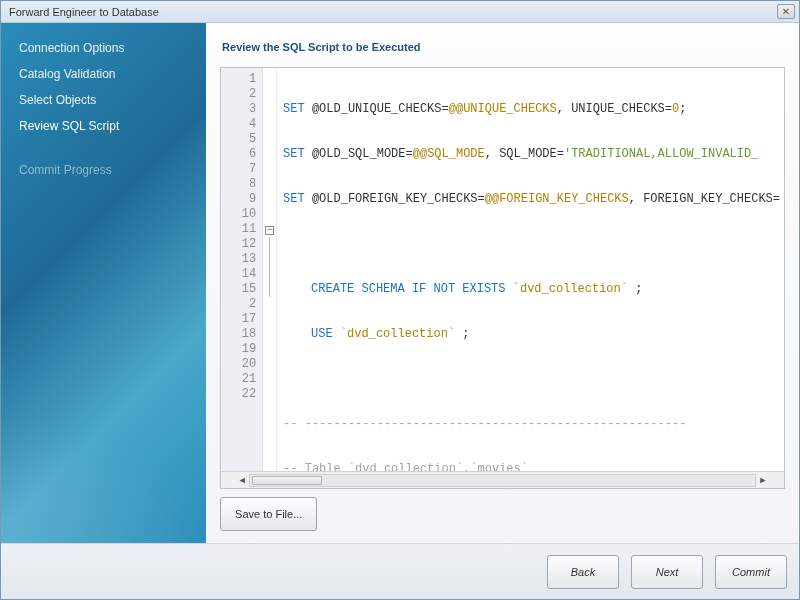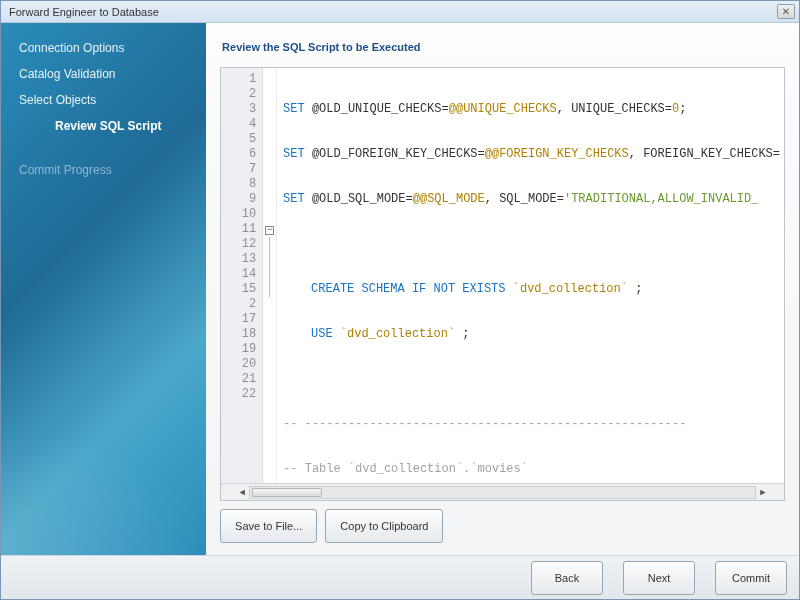--- a/index.html
+++ b/index.html
@@ -5,21 +5,21 @@
     * { margin: 0; padding: 0; box-sizing: border-box; }
     body { font-family: Tahoma, "Segoe UI", sans-serif; font-size: 11px; background: #e8e8e8; }
     .window { width: 800px; height: 600px; border: 1px solid #7a98b5; display: flex; flex-direction: column; }
     .titlebar { height: 22px; background: linear-gradient(to bottom, #e6eef7 0%, #d4e2f0 100%); border-bottom: 1px solid #b5c8dc; display: flex; align-items: center; padding: 0 4px; }
     .titlebar-text { flex: 1; color: #333; padding-left: 4px; font-size: 11px; }
     .titlebar-close { width: 18px; height: 15px; background: linear-gradient(to bottom, #f0f0f0, #d8d8d8); border: 1px solid #8a9fb5; border-radius: 2px; display: flex; align-items: center; justify-content: center; font-size: 10px; color: #555; cursor: pointer; }
     .body-area { flex: 1; display: flex; background: #fff; overflow: hidden; }
     .sidebar { width: 212px; background: linear-gradient(135deg, #2a8cba 0%, #1f6a95 40%, #4aa8ca 70%, #2a8cba 100%); position: relative; padding-top: 12px; overflow: hidden; }
     .sidebar::before { content: ""; position: absolute; bottom: -40px; left: -20px; width: 300px; height: 200px; background: radial-gradient(ellipse at bottom left, rgba(255,255,255,0.15) 0%, transparent 60%); pointer-events: none; }
     .sidebar-item { padding: 6px 18px; color: #e8f2f9; font-size: 12px; cursor: pointer; }
-    .sidebar-item.active { font-weight: bold; color: #fff; margin-left: 36px; }
+    .sidebar-item.active { font-weight: normal; color: #fff; }
     .sidebar-item.disabled { color: #8fb8d0; margin-top: 18px; }
     .main { flex: 1; display: flex; flex-direction: column; padding: 18px 14px 6px 14px; background: linear-gradient(to bottom, #fdfdfd, #f2f4f6); }
     .main-heading { color: #1e4f8a; font-size: 11px; font-weight: bold; margin-bottom: 14px; margin-left: 2px; }
     .editor-wrap { flex: 1; border: 1px solid #bcc3cb; background: #fff; display: flex; flex-direction: column; overflow: hidden; }
     .editor-scroll { flex: 1; overflow: hidden; display: flex; font-family: Consolas, "Courier New", monospace; font-size: 12px; line-height: 15px; }
     .gutter { width: 42px; background: #edeff2; color: #8a8f96; text-align: right; padding: 4px 6px 4px 0; border-right: 1px solid #dcdfe3; user-select: none; }
     .gutter div { height: 15px; }
     .fold-col { width: 14px; background: #fff; color: #7a7a7a; padding: 4px 0; border-right: 1px solid #ececec; }
     .fold-col div { height: 15px; text-align: center; font-size: 10px; line-height: 15px; }
     .fold-box { display: inline-block; width: 9px; height: 9px; border: 1px solid #888; line-height: 7px; font-size: 9px; text-align: center; background: #fff; color: #555; margin-top: 2px; }
@@ -33,21 +33,21 @@
     .num { color: #bb7b00; }
     .ident { color: #b08000; }
     .cmnt { color: #a2a2a2; }
     .plain { color: #333; }
     .hscroll { height: 17px; background: #f0f0f0; border-top: 1px solid #d0d3d8; display: flex; align-items: center; padding: 0 14px; }
     .hscroll-track { flex: 1; height: 13px; background: #e8e8e8; border: 1px solid #cfcfcf; position: relative; }
     .hscroll-thumb { position: absolute; left: 2px; top: 1px; width: 70px; height: 9px; background: linear-gradient(to bottom, #f5f5f5, #dcdcdc); border: 1px solid #b5b5b5; border-radius: 1px; }
     .hscroll-arrow { width: 14px; text-align: center; color: #555; font-size: 9px; }
     .toolbar-row { display: flex; gap: 8px; padding-top: 8px; }
     .btn { height: 23px; padding: 16px 14px; background: linear-gradient(to bottom, #fdfdfd, #e5e9ed); border: 1px solid #9aa6b2; border-radius: 3px; font-size: 11px; color: #333; cursor: pointer; display: flex; align-items: center; }
-    .footer { height: 44px; display: flex; align-items: center; justify-content: flex-end; gap: 20px; padding: 0 12px; border-top: 1px solid #cfd6dd; background: linear-gradient(to bottom, #eef2f5, #e2e7ec); }
+    .footer { height: 56px; display: flex; align-items: center; justify-content: flex-end; gap: 12px; padding: 0 12px; border-top: 1px solid #cfd6dd; background: linear-gradient(to bottom, #eef2f5, #e2e7ec); font-style: italic; }
     .footer .btn { min-width: 72px; justify-content: center; }
   </style>
 </head>
 <body>
 
 <div class="window">
   <div class="titlebar">
     <span class="titlebar-text">Forward Engineer to Database</span>
     <div class="titlebar-close">
       <span>✕</span>
@@ -111,22 +111,22 @@
             <div></div>
               <div></div>
               <div></div>
               <div></div>
               <div></div>
               <div></div>
               <div></div>
           </div>
           <div class="code-col">
             <div><span class="kw-set">SET</span><span class="plain"> @OLD_UNIQUE_CHECKS=</span><span class="var">@@UNIQUE_CHECKS</span><span class="plain">, UNIQUE_CHECKS=</span><span class="num">0</span><span class="plain">;</span></div>
+            <div><span class="kw-set">SET</span><span class="plain"> @OLD_SQL_MODE=</span><span class="var">@@SQL_MODE</span><span class="plain">, SQL_MODE=</span><span class="str">'TRADITIONAL,ALLOW_INVALID_</span></div>
             <div><span class="kw-set">SET</span><span class="plain"> @OLD_FOREIGN_KEY_CHECKS=</span><span class="var">@@FOREIGN_KEY_CHECKS</span><span class="plain">, FOREIGN_KEY_CHECKS=</span></div>
-            <div><span class="kw-set">SET</span><span class="plain"> @OLD_SQL_MODE=</span><span class="var">@@SQL_MODE</span><span class="plain">, SQL_MODE=</span><span class="str">'TRADITIONAL,ALLOW_INVALID_</span></div>
             <div>&nbsp;</div>
             <div><span class="kw-ddl">CREATE SCHEMA IF NOT EXISTS</span><span class="ident"> `dvd_collection`</span><span class="plain"> ;</span></div>
             <div><span class="kw-ddl">USE</span><span class="ident"> `dvd_collection`</span><span class="plain"> ;</span></div>
             <div>&nbsp;</div>
             <div><span class="cmnt">-- -----------------------------------------------------</span></div>
             <div><span class="cmnt">-- Table `dvd_collection`.`movies`</span></div>
             
             
             
             
@@ -145,21 +145,20 @@
           <span class="hscroll-arrow">◄</span>
           <div class="hscroll-track">
             <div class="hscroll-thumb"></div>
           </div>
           <span class="hscroll-arrow">►</span>
         </div>
       </div>
 
       <div class="toolbar-row">
         <div class="btn">Save to File...</div>
-        <div class="btn">Copy to Clipboard</div>
       </div>
       <div style="flex:0 0 6px"></div>
     </div>
   </div>
 
   <div class="footer">
     <div class="btn">Back</div>
     <div class="btn">Next</div>
     <div class="btn">Commit</div>
   </div>

